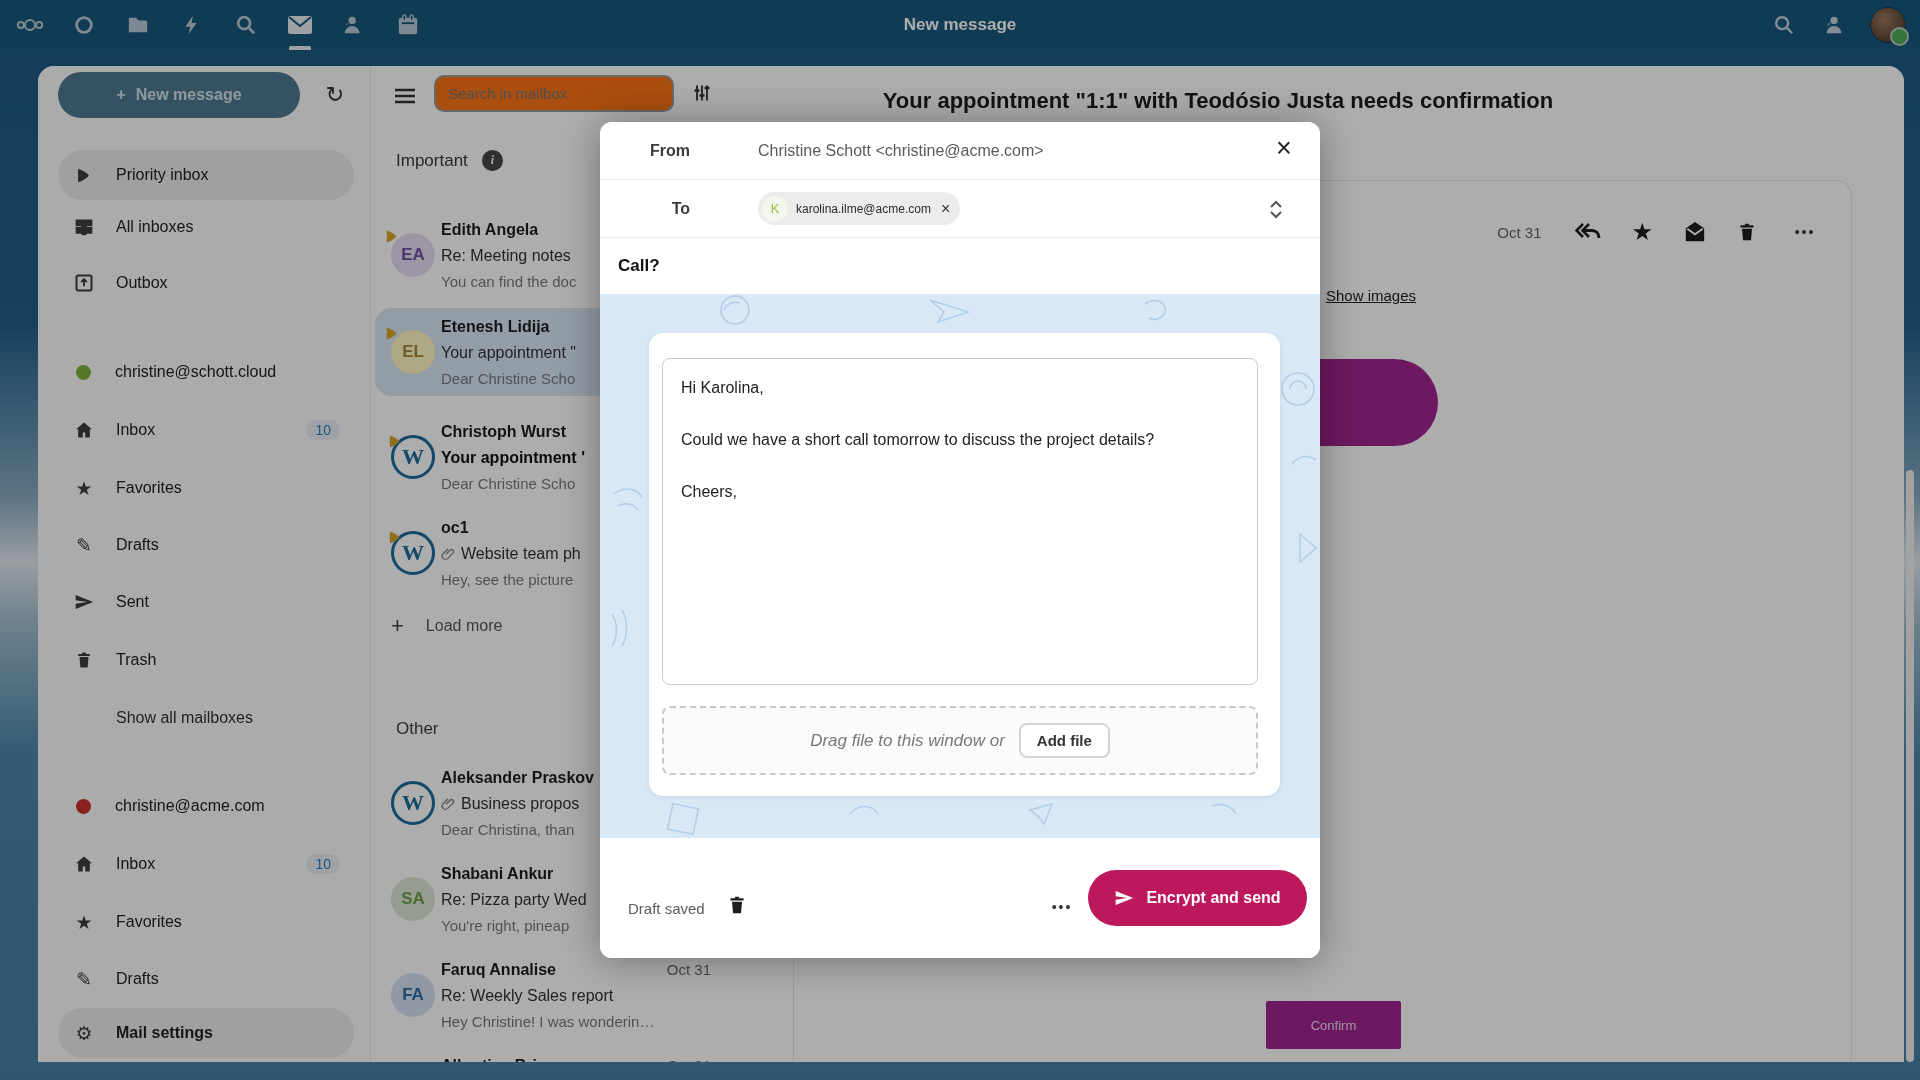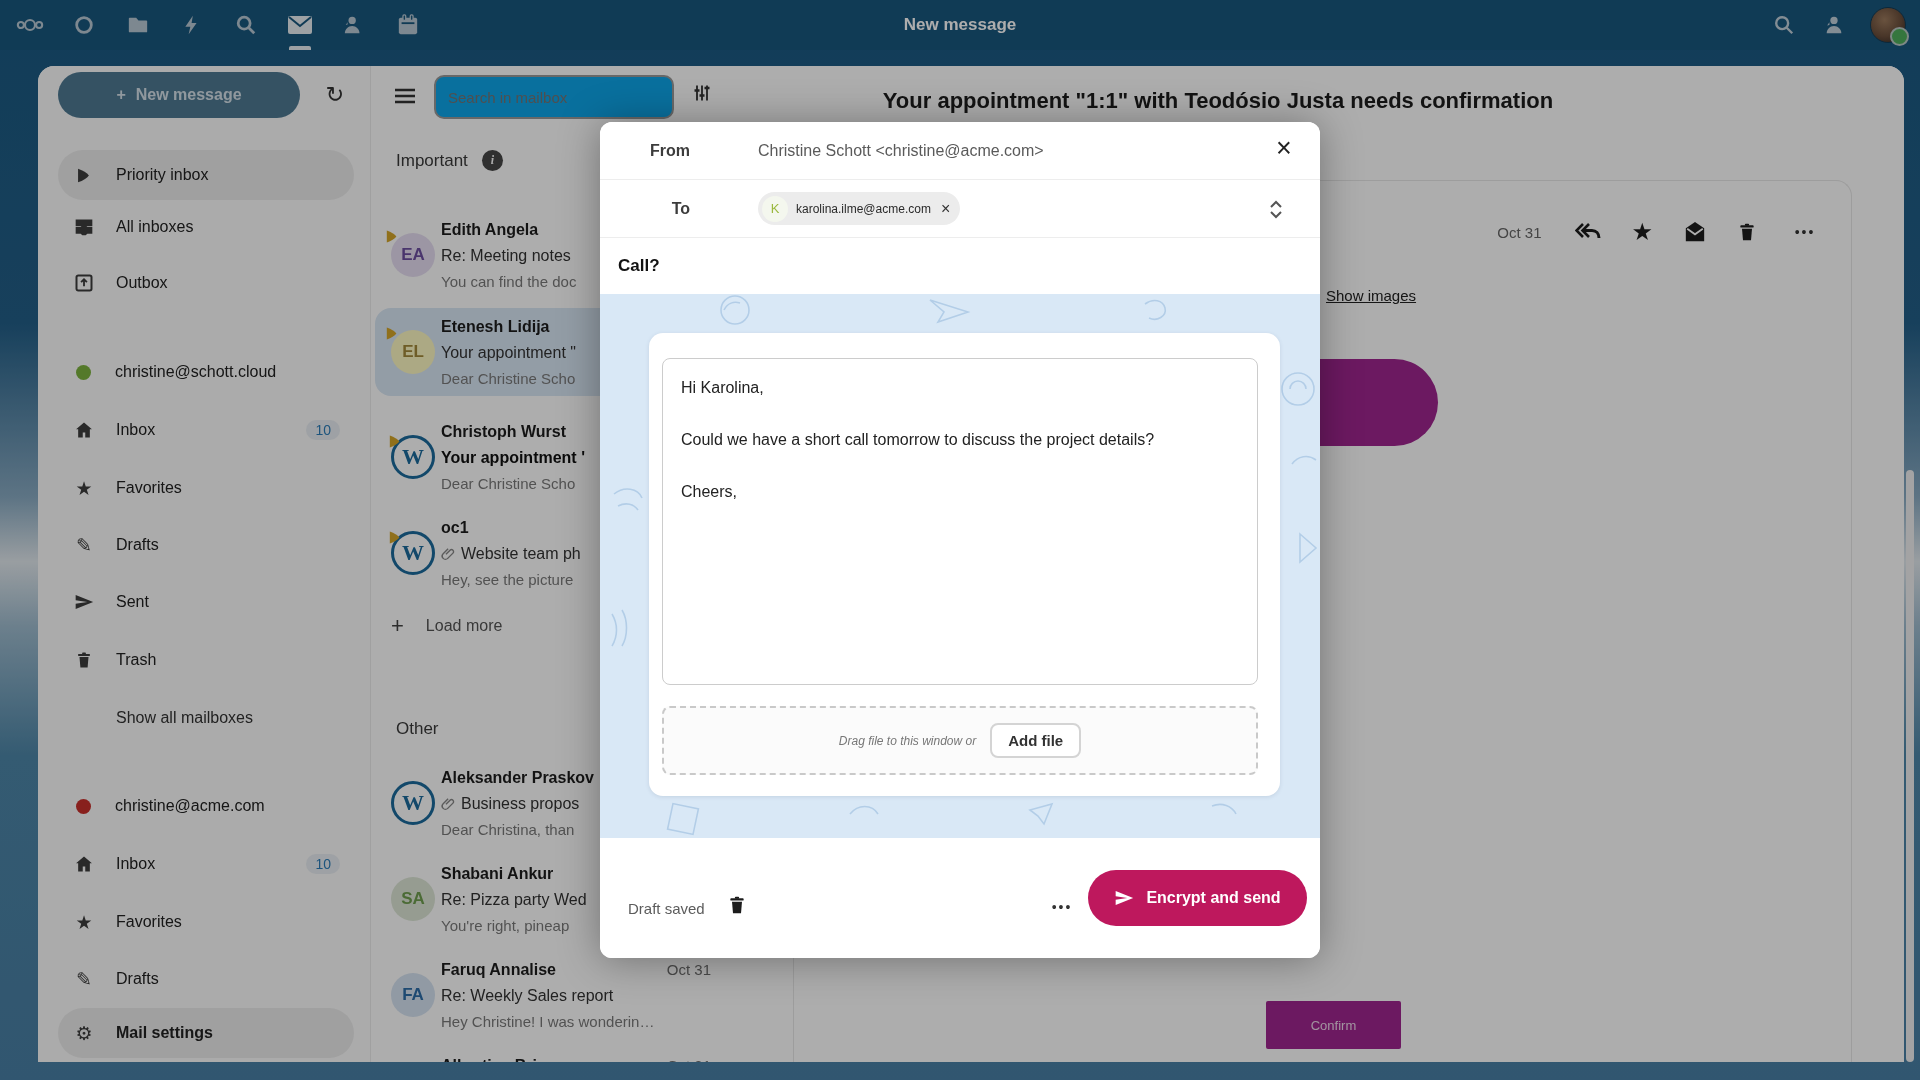--- a/index.html
+++ b/index.html
@@ -32,21 +32,21 @@
   .sitem{position:absolute;left:20px;width:296px;height:50px;display:flex;align-items:center;font-size:16px;color:#222;border-radius:25px;}
   .sitem .sic{width:24px;height:24px;margin-left:14px;margin-right:20px;display:flex;align-items:center;justify-content:center;color:#3d3d3d;font-size:19px;}
   .sitem.sel{background:#ececec;}
   .sitem .badge{margin-left:auto;margin-right:14px;background:#e9eef3;color:#2b7cb8;font-weight:normal;font-size:14px;border-radius:12px;padding:2px 9px;}
   .dot{width:15px;height:15px;border-radius:50%;margin-left:18px;margin-right:24px;}
   .noicon{padding-left:58px;color:#333;}
 
   
   .list{position:absolute;left:332px;top:0;width:358px;height:996px;background:#fff;border-left:1px solid #ececec;border-right:1px solid #e3e3e3;overflow:hidden;}
   .hamb{position:absolute;left:18px;top:14px;width:32px;height:32px;display:flex;align-items:center;justify-content:center;color:#333;}
-  .searchbox{position:absolute;left:63px;top:9px;width:240px;height:44px;border:2px solid #9a9a9a;border-radius:10px;background:#0ea5e9;font-size:15px;color:#444;padding:0 12px;box-sizing:border-box;font-family:"Liberation Sans",sans-serif;}
+  .searchbox{position:absolute;left:63px;top:9px;width:240px;height:37px;border:2px solid #9a9a9a;border-radius:10px;background:#f97316;font-size:15px;color:#444;padding:0 12px;box-sizing:border-box;font-family:"Liberation Sans",sans-serif;}
   .filterbtn{position:absolute;left:316px;top:12px;width:30px;height:30px;display:flex;align-items:center;justify-content:center;color:#333;}
   .sectionlbl{position:absolute;left:25px;font-size:17px;color:#3a3a3a;display:flex;align-items:center;gap:14px;}
   .infoic{width:21px;height:21px;border-radius:50%;background:#474747;color:#fff;font-size:12px;font-weight:bold;font-style:italic;display:flex;align-items:center;justify-content:center;font-family:"Liberation Serif",serif;}
   .msg{position:absolute;left:4px;width:350px;height:88px;border-radius:16px;}
   .msg.sel{background:#d9e7f5;}
   .av{position:absolute;left:16px;top:22px;width:44px;height:44px;border-radius:50%;display:flex;align-items:center;justify-content:center;font-size:17px;font-weight:bold;}
   .av.wp{background:#fff;border:3px solid #1b6a9c;color:#1b6a9c;width:38px;height:38px;font-family:"Liberation Serif",serif;font-size:22px;}
   .wedge{position:absolute;left:-6px;top:-4px;}
   .mtxt{position:absolute;left:66px;top:6px;width:262px;}
   .mname{font-size:16px;font-weight:bold;color:#1d1d1d;line-height:26px;white-space:nowrap;overflow:hidden;}
@@ -83,21 +83,21 @@
   .chip .cmail{font-size:12px;color:#2a2a2a;}
   .chip .cx{font-size:16px;color:#333;margin-left:2px;}
   .updown{position:absolute;left:664px;top:13px;width:24px;height:32px;display:flex;flex-direction:column;align-items:center;justify-content:center;gap:3px;color:#555;}
   .subjrow{position:absolute;left:0;top:116px;width:720px;height:56px;border-bottom:1px solid #ededed;background:#fff;display:flex;align-items:center;}
   .subjtxt{margin-left:18px;font-size:17px;font-weight:bold;color:#111;}
   .bluezone{position:absolute;left:0;top:172px;width:720px;height:544px;background:#d9e8f6;}
   .editorcard{position:absolute;left:49px;top:39px;width:631px;height:463px;background:#fff;border-radius:14px;box-shadow:0 1px 4px rgba(40,60,90,.12);}
   .bodybox{position:absolute;left:13px;top:25px;width:596px;height:327px;border:1px solid #ccc;border-radius:8px;box-sizing:border-box;padding:16px 18px;font-size:16px;color:#222;line-height:26px;overflow:hidden;background:#fff;}
   .bodybox .gap{height:26px;}
   .attachzone{position:absolute;left:13px;top:373px;width:596px;height:69px;border:2px dashed #c9c9c9;border-radius:8px;box-sizing:border-box;background:#fbfbfb;display:flex;align-items:center;justify-content:center;gap:14px;}
-  .attachhint{font-style:italic;color:#777;font-size:12px;}
+  .attachhint{font-style:italic;color:#777;font-size:17px;}
   .addfile{background:#fff;border:2px solid #d4d4d4;border-radius:8px;padding:7px 16px;font-size:15px;color:#333;font-weight:bold;}
   .mfooter{position:absolute;left:0;top:716px;width:720px;height:120px;background:#fff;}
   .draftsaved{position:absolute;left:28px;top:778px;font-size:15px;color:#5c5c5c;}
   .ftrash{position:absolute;left:122px;top:768px;width:30px;height:30px;display:flex;align-items:center;justify-content:center;color:#1c1c1c;}
   .fdots{position:absolute;left:444px;top:770px;width:36px;height:30px;display:flex;align-items:center;justify-content:center;font-size:14px;color:#333;letter-spacing:2px;}
   .sendbtn{position:absolute;left:488px;top:748px;width:219px;height:56px;border-radius:28px;background:#be185d;color:#fff;display:flex;align-items:center;justify-content:center;gap:12px;font-size:16px;font-weight:bold;}
   .doodles{position:absolute;left:0;top:0;width:720px;height:544px;color:#9fc0e0;opacity:.65;}
 </style>
 </head>
 <body>

